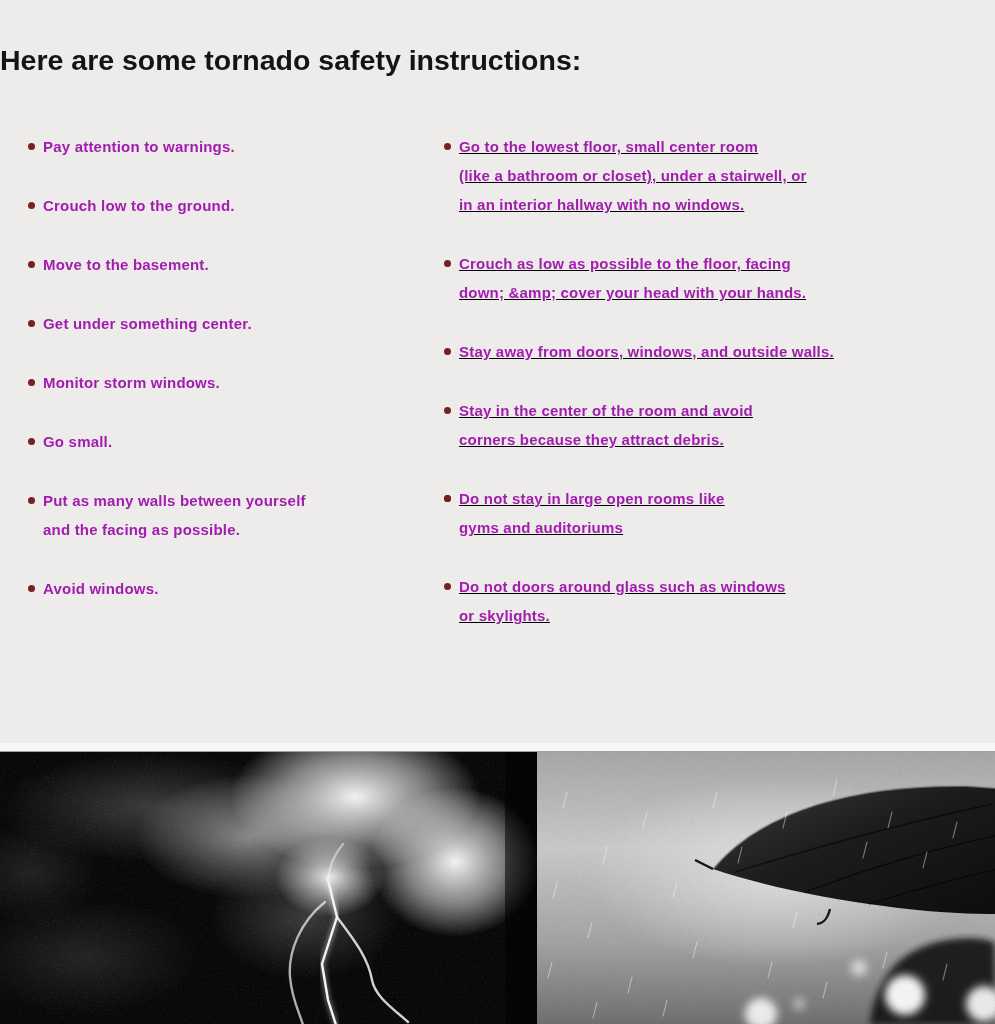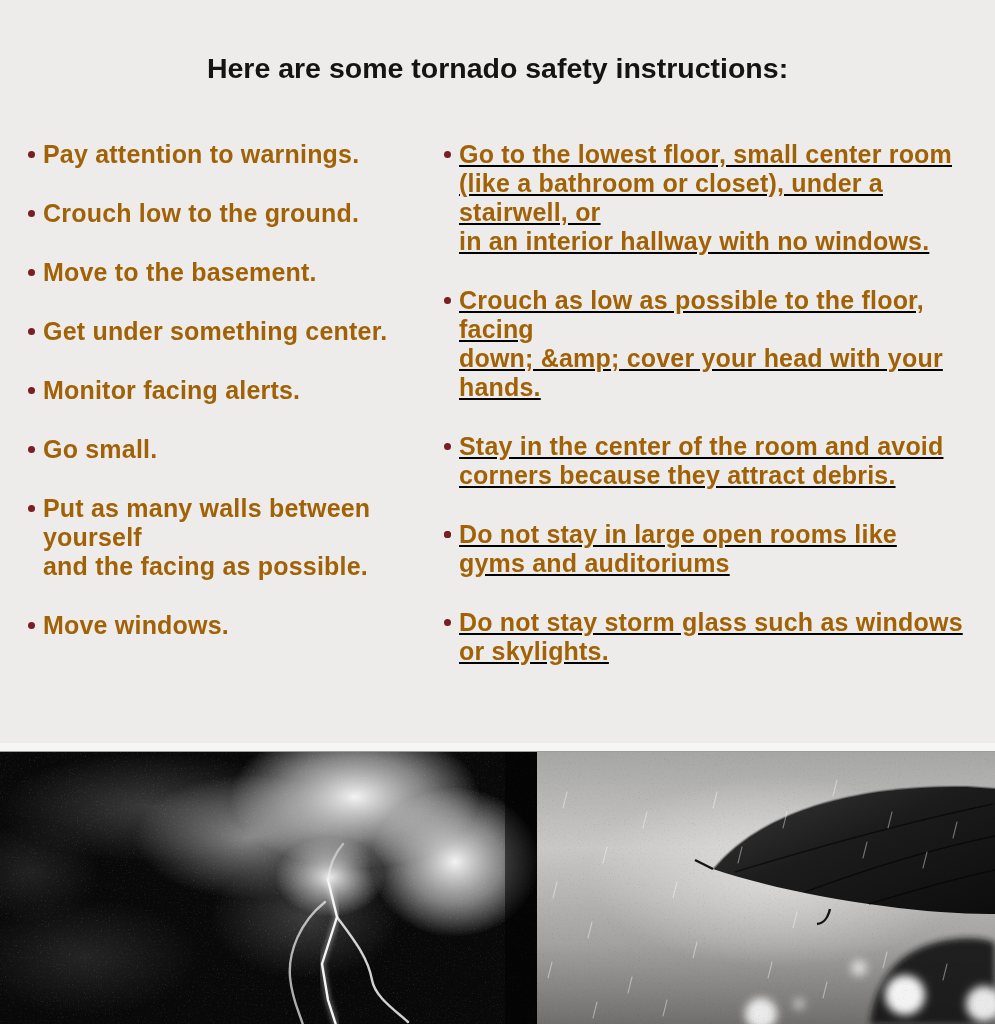--- a/index.html
+++ b/index.html
@@ -2,30 +2,30 @@
 <html><head>
 <meta charset="utf-8">
 <style>
   html,body{margin:0;padding:0;}
   body{
     width:995px;height:1024px;position:relative;overflow:hidden;
     background:#edecea;
     font-family:"Liberation Sans","DejaVu Sans",sans-serif;
   }
   .page-title{
-    margin:8px;padding-top:44px;text-align:center;
+    margin:0;padding-top:44px;text-align:left;
     font-size:28.5px;font-weight:700;color:#141414;letter-spacing:0;
   }
   .columns{display:flex;margin:55px 0 0 28px;}
   .col-left{width:416px;flex:none;}
   .col-right{flex:1;padding-right:8px;text-decoration:underline;}
   ul.safety{list-style:none;margin:0;padding:0;}
   ul.safety li{
     position:relative;padding-left:15px;margin:0 0 30px 0;
-    font-size:25px;line-height:29px;font-weight:600;color:#a16207;
+    font-size:15px;line-height:29px;font-weight:600;color:#a21caf;
     letter-spacing:0.2px;white-space:pre-line;
   }
   ul.safety li .bullet{
     position:absolute;left:0;top:11px;width:7px;height:7px;border-radius:50%;
     background:#7a1e23;
   }
   .photo-strip{
     position:absolute;left:0;top:751px;width:995px;height:273px;
     display:flex;border-top:1px solid #9e9e9d;
   }
@@ -39,38 +39,39 @@
 <body>
 
 <h1 class="page-title">Here are some tornado safety instructions:</h1>
 
 <div class="columns">
   <ul class="safety col-left">
     <li><span class="bullet"></span><span>Pay attention to warnings.</span></li>
     <li><span class="bullet"></span><span>Crouch low to the ground.</span></li>
     <li><span class="bullet"></span><span>Move to the basement.</span></li>
     <li><span class="bullet"></span><span>Get under something center.</span></li>
-    <li><span class="bullet"></span><span>Monitor facing alerts.</span></li>
+    <li><span class="bullet"></span><span>Monitor storm windows.</span></li>
     <li><span class="bullet"></span><span>Go small.</span></li>
     <li><span class="bullet"></span><span>Put as many walls between yourself
 and the facing as possible.</span></li>
-    <li><span class="bullet"></span><span>Move windows.</span></li>
+    <li><span class="bullet"></span><span>Avoid windows.</span></li>
   </ul>
   <ul class="safety col-right">
     <li><span class="bullet"></span><span>Go to the lowest floor, small center room
 (like a bathroom or closet), under a stairwell, or
 in an interior hallway with no windows.</span></li>
     <li><span class="bullet"></span><span>Crouch as low as possible to the floor, facing
 down; &amp;amp; cover your head with your hands.</span></li>
+    <li><span class="bullet"></span><span>Stay away from doors, windows, and outside walls.</span></li>
     <li><span class="bullet"></span><span>Stay in the center of the room and avoid
 corners because they attract debris.</span></li>
     <li><span class="bullet"></span></li>
     <li><span class="bullet"></span><span>Do not stay in large open rooms like
 gyms and auditoriums</span></li>
-    <li><span class="bullet"></span><span>Do not stay storm glass such as windows
+    <li><span class="bullet"></span><span>Do not doors around glass such as windows
 or skylights.</span></li>
   </ul>
 </div>
 
 <div class="photo-strip">
 
   <svg width="537" height="273" viewBox="0 0 537 273" xmlns="http://www.w3.org/2000/svg">
     <defs>
       <radialGradient id="cloudA" cx="50%" cy="50%" r="50%">
         <stop offset="0%" stop-color="#ffffff" stop-opacity="0.95"></stop>

